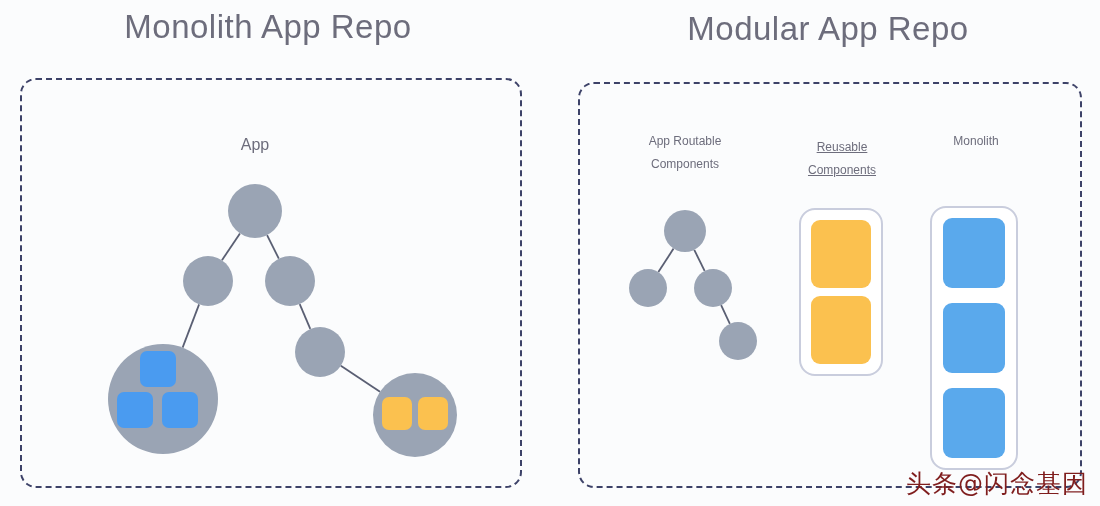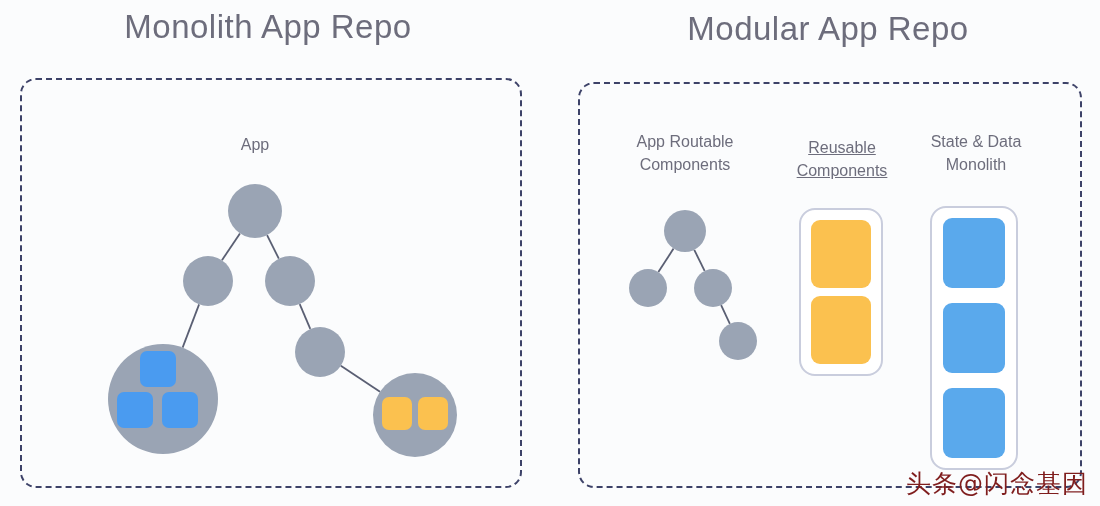--- a/index.html
+++ b/index.html
@@ -26,21 +26,21 @@
     border:2px dashed #3d4268;
     border-radius:16px;
     background:transparent;
   }
   #panel-left{left:20px;top:78px;width:498px;height:406px;}
   #panel-right{left:578px;top:82px;width:500px;height:402px;}
 
   
   .col-caption{
     position:absolute;text-align:center;
-    font-size:16px;line-height:23px;color:#6d6d7c;font-weight:400;
+    font-size:12px;line-height:23px;color:#6d6d7c;font-weight:400;
   }
   #cap-routable{left:606px;top:130px;width:158px;}
   #cap-reusable{left:777px;top:136px;width:130px;text-decoration:underline;}
   #cap-state{left:912px;top:130px;width:128px;}
 
   
   .node-label{
     position:absolute;font-size:16px;color:#6d6d7c;text-align:center;
   }
   #label-app{left:215px;top:136px;width:80px;text-align:center;}
@@ -90,21 +90,20 @@
 
   <div class="col-caption" id="cap-routable">
     <div>App Routable</div>
     <div>Components</div>
   </div>
   <div class="col-caption" id="cap-reusable">
     <div>Reusable</div>
     <div>Components</div>
   </div>
   <div class="col-caption" id="cap-state">
-    <div>State &amp; Data</div>
     <div>Monolith</div>
   </div>
 
   <svg class="draw" id="tree-layer" viewBox="0 0 1100 506">
     <g id="edges-left" stroke="#5a5f73" stroke-width="1.8" fill="none">
         <line x1="239.94927692713148" y1="233.41597053405948" x2="221.93585469710047" y2="260.24447172772267"></line>
         <line x1="267.07476707849884" y1="235.14953415699773" x2="278.819660112501" y2="258.6393202250021"></line>
         <line x1="199.09188544165272" y1="304.3590559529995" x2="182.597852028364" y2="347.6100769034011"></line>
         <line x1="299.7304177777528" y1="304.0286554073483" x2="310.2695822222472" y2="328.9713445926517"></line>
         <line x1="340.83493657573314" y1="365.8168526765388" x2="379.99730655276835" y2="391.7876875034148"></line>

